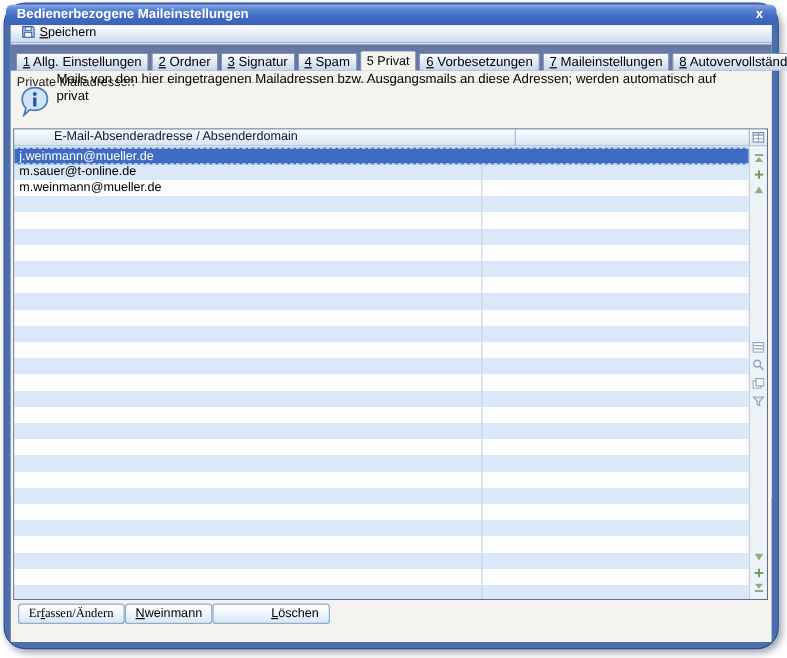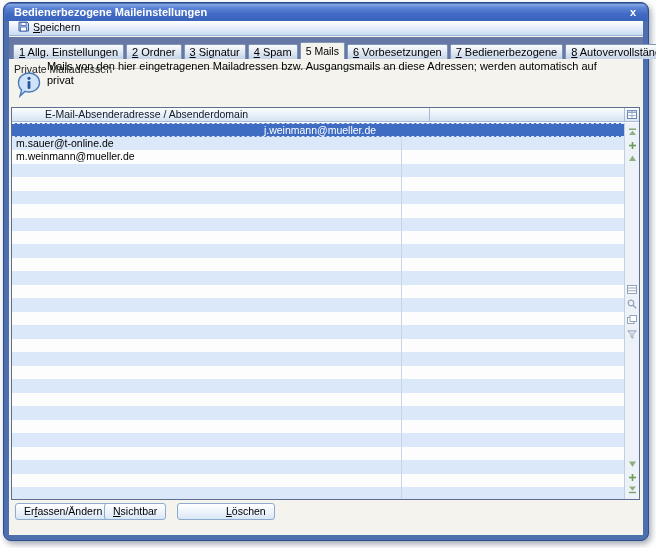--- a/index.html
+++ b/index.html
@@ -1,18 +1,18 @@
 <!DOCTYPE html>
 <html><head>
 <meta charset="utf-8">
 <style>
   * { box-sizing: border-box; margin: 0; padding: 0; }
   html,body { width:656px; height:548px; background:#ffffff; font-family:"Liberation Sans", sans-serif; overflow:hidden; }
   .window { position:absolute; left:3px; top:2px; width:646px; height:539px;
-    background:#4e6fae; border:1px solid #2d4f90; border-radius:8px;
+    background:#4e6fae; border:1px solid #2d4f90; border-radius:18px;
     box-shadow:2px 3px 6px rgba(70,80,100,.5); }
   .titlebar { position:absolute; left:1px; top:1px; right:1px; height:17px;
     border-radius:5px 5px 0 0; padding-left:9px;
     background:linear-gradient(180deg,#8aa9e6 0%,#5c85d5 22%,#4069c4 60%,#3a63bb 100%);
     color:#fff; font-weight:bold; font-size:11px; line-height:17px; }
   .close-x { position:absolute; right:11px; top:1px; color:#fff; font-weight:bold; font-size:11px; line-height:15px; cursor:default; }
   .client { position:absolute; left:5px; top:18px; width:634px; height:514px; background:#f4f3ed; }
   .toolbar { position:absolute; left:0; top:0; width:100%; height:15px;
     background:linear-gradient(180deg,#ffffff 0%,#e6eefa 50%,#c9dbf2 100%);
     border-bottom:1px solid #9db4d6; }
@@ -82,23 +82,23 @@
         <span><span class="mn" style="text-decoration:underline">S</span><span>peichern</span></span>
       </div>
     </div>
 
     <div class="tabband">
       <div class="tabs">
         <div class="tab"><span class="mn">1</span> <span>Allg. Einstellungen</span></div>
         <div class="tab"><span class="mn">2</span> <span>Ordner</span></div>
         <div class="tab"><span class="mn">3</span> <span>Signatur</span></div>
         <div class="tab"><span class="mn">4</span> <span>Spam</span></div>
-        <div class="tab active"><span class="mn">5</span> <span>Mails</span></div>
+        <div class="tab active"><span class="mn">5</span> <span>Privat</span></div>
         <div class="tab"><span class="mn">6</span> <span>Vorbesetzungen</span></div>
-        <div class="tab"><span class="mn">7</span> <span>Bedienerbezogene</span></div>
+        <div class="tab"><span class="mn">7</span> <span>Maileinstellungen</span></div>
         <div class="tab"><span class="mn">8</span> <span>Autovervollständigung</span></div>
       </div>
     </div>
 
     <div class="content">
 
       <div class="group-label">Private Mailadressen</div>
       <div class="group-line"></div>
 
       <div class="info-icon">
@@ -121,21 +121,21 @@
           <svg width="10" height="9" viewBox="0 0 10 9">
               <rect x="0.5" y="0.5" width="9" height="8" fill="#fff" stroke="#6a86ad"></rect>
               <rect x="0.5" y="0.5" width="9" height="2.2" fill="#c3d6ee" stroke="#6a86ad" stroke-width="0.6"></rect>
               <line x1="5" y1="0.5" x2="5" y2="8.5" stroke="#6a86ad" stroke-width="0.6"></line>
               <line x1="0.5" y1="5.6" x2="9.5" y2="5.6" stroke="#6a86ad" stroke-width="0.6"></line>
             </svg>
         </div>
 
         <div class="grid-body">
           <div class="col-divider"></div>
-          <div class="grow selected" style="top:0;text-align:center;">j.weinmann@mueller.de</div>
+          <div class="grow selected" style="top:0;">j.weinmann@mueller.de</div>
           <div class="grow" style="top:13.5px;">m.sauer@t-online.de</div>
           <div class="grow" style="top:27px;">m.weinmann@mueller.de</div>
         </div>
 
         <div class="strip">
           <div class="sicon" style="top:3px;">
             <svg width="9" height="8" viewBox="0 0 9 8">
                 <rect x="1" y="0.5" width="7" height="1.4" fill="#7aa068"></rect>
                 <path d="M4.5 2.8 L8 7 H1 Z" fill="#8fae80"></path>
               </svg>
@@ -191,20 +191,20 @@
           <div class="sicon" style="bottom:3px;">
             <svg width="9" height="8" viewBox="0 0 9 8">
                 <path d="M1 0.5 H8 L4.5 4.7 Z" fill="#8fae80"></path>
                 <rect x="1" y="5.8" width="7" height="1.4" fill="#7aa068"></rect>
               </svg>
           </div>
         </div>
       </div>
 
       <div class="btnrow">
-        <div class="pbtn" style="left:6px;"><span>Er</span><span class="mn">f</span><span>assen/Ändern</span></div>
-        <div class="pbtn" style="left:95px;"><span></span><span class="mn">N</span><span>sichtbar</span></div>
+        <div class="pbtn" style="left:6px;font-family:Liberation Serif, serif;"><span>Er</span><span class="mn">f</span><span>assen/Ändern</span></div>
+        <div class="pbtn" style="left:95px;"><span></span><span class="mn">N</span><span>weinmann</span></div>
         <div class="pbtn" style="left:168px;padding-left:48px;"><span></span><span class="mn">L</span><span>öschen</span></div>
       </div>
 
     </div>
   </div>
 </div>
 
 </body></html>

